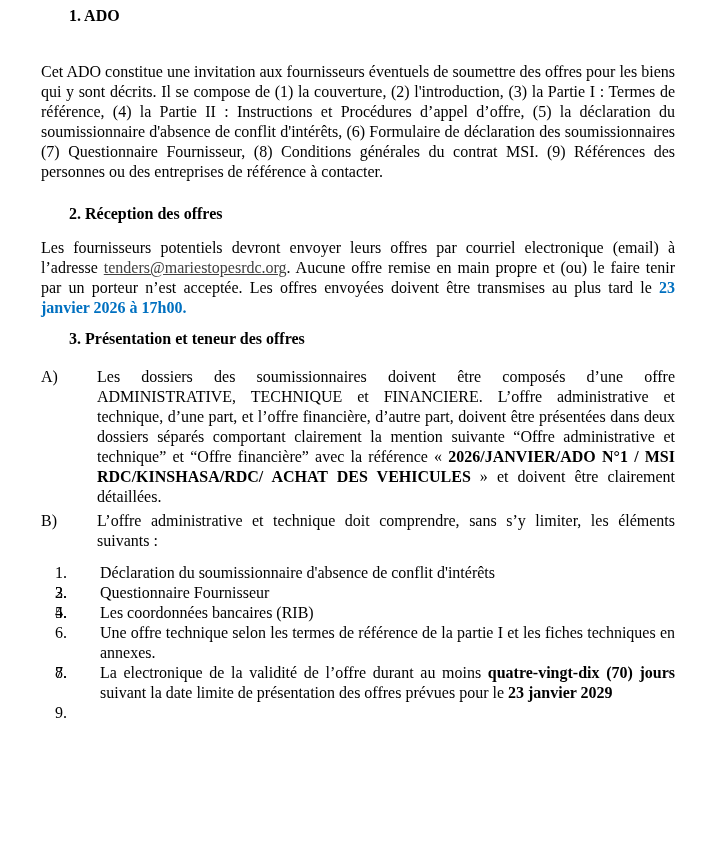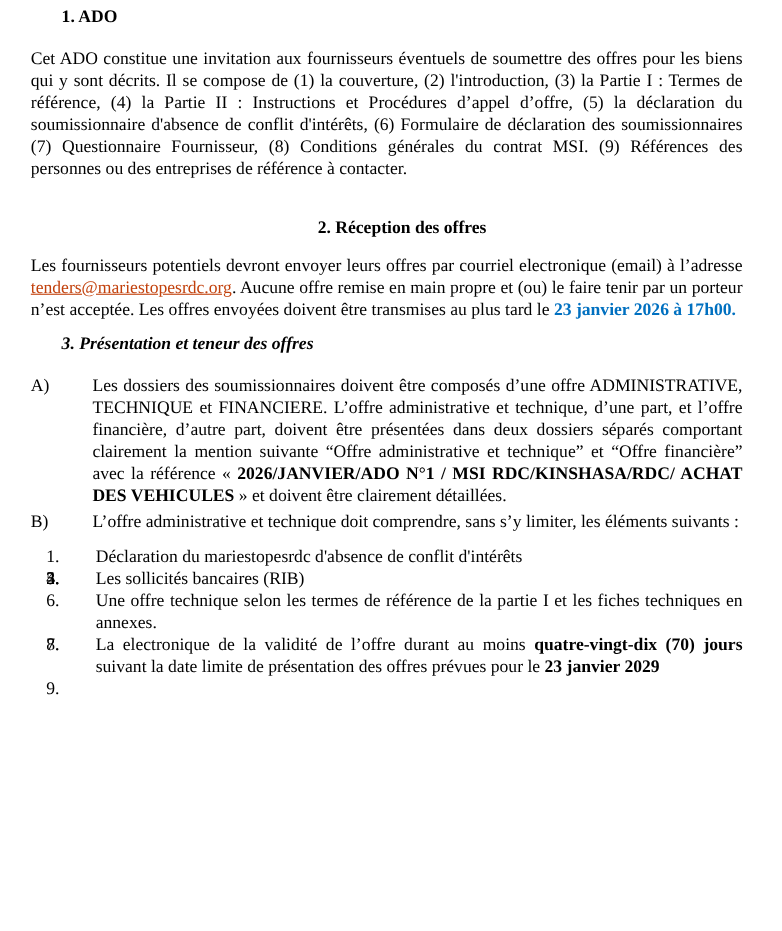--- a/index.html
+++ b/index.html
@@ -6,49 +6,49 @@
   body {
     width: 711px;
     height: 846px;
     overflow: hidden;
     background: #ffffff;
     color: #000000;
     font-family: "Liberation Serif", "DejaVu Serif", serif;
     font-size: 16px;
     line-height: 20px;
   }
-  .page { padding: 6px 36px 0 28px; }
+  .page { padding: 6px 36px 0 41px; }
   .hd {
     font-weight: bold;
     margin: 0 0 0 28px;
     font-size: 16px;
   }
   .para { margin: 0; text-align: justify; }
-  .p1 { margin-top: 18px; }
-  .hd2 { margin-top: 34px; text-align: center; }
+  .p1 { margin-top: 36px; }
+  .hd2 { margin-top: 22px; }
   .p2 { margin-top: 14px; }
-  .hd3 { margin-top: 11px; font-style: italic; }
+  .hd3 { margin-top: 11px; }
   .lettered {
     position: relative;
     padding-left: 56px;
     margin: 0;
     text-align: justify;
   }
   .item-a { margin-top: 18px; }
   .item-b { margin-top: 4px; }
   .letter-label { position: absolute; left: 0; top: 0; }
   .numlist { margin: 12px 0 0 0; padding: 0; list-style: none; }
   .numlist li {
     position: relative;
     padding-left: 59px;
     margin: 0;
     text-align: justify;
   }
   .num { position: absolute; left: 14px; top: 0; }
-  .email-link { color: #c2410c; text-decoration: underline; cursor: pointer; }
+  .email-link { color: #404040; text-decoration: underline; cursor: pointer; }
   .deadline { color: #0070c0; font-weight: bold; }
   .bold { font-weight: bold; }
   .nb {
     margin-top: 2px;
     font-weight: bold;
     text-align: justify;
     line-height: 19px;
   }
 </style>
 </head>
@@ -68,25 +68,25 @@
 
   <div class="lettered item-a">
     <span class="letter-label">A)</span><span>Les dossiers des soumissionnaires doivent être composés d’une offre ADMINISTRATIVE, TECHNIQUE et FINANCIERE. L’offre administrative et technique, d’une part, et l’offre financière, d’autre part, doivent être présentées dans deux dossiers séparés comportant clairement la mention suivante “Offre administrative et technique” et “Offre financière” avec la référence « </span><span class="bold">2026/JANVIER/ADO N°1 / MSI RDC/KINSHASA/RDC/ ACHAT DES VEHICULES</span><span> » et doivent être clairement détaillées.</span>
   </div>
 
   <div class="lettered item-b">
     <span class="letter-label">B)</span><span>L’offre administrative et technique doit comprendre, sans s’y limiter, les éléments suivants :</span>
   </div>
 
   <ul class="numlist">
-    <li><span class="num">1.</span><span>Déclaration du mariestopesrdc d'absence de conflit d'intérêts</span></li>
+    <li><span class="num">1.</span><span>Déclaration du soumissionnaire d'absence de conflit d'intérêts</span></li>
     <li><span class="num">2.</span></li>
-    <li><span class="num">3.</span></li>
+    <li><span class="num">3.</span><span>Questionnaire Fournisseur</span></li>
     <li><span class="num">4.</span></li>
-    <li><span class="num">5.</span><span>Les sollicités bancaires (RIB)</span></li>
+    <li><span class="num">5.</span><span>Les coordonnées bancaires (RIB)</span></li>
     <li><span class="num">6.</span><span>Une offre technique selon les termes de référence de la partie I et les fiches techniques en annexes.</span></li>
     <li><span class="num">7.</span></li>
     <li><span class="num">8.</span><span>La electronique de la validité de l’offre durant au moins </span><span class="bold">quatre-vingt-dix (70) jours</span><span> suivant la date limite de présentation des offres prévues pour le </span><span class="bold">23 janvier 2029</span></li>
     <li><span class="num">9.</span></li>
   </ul>
 
 
 </div>
 
 </body></html>

